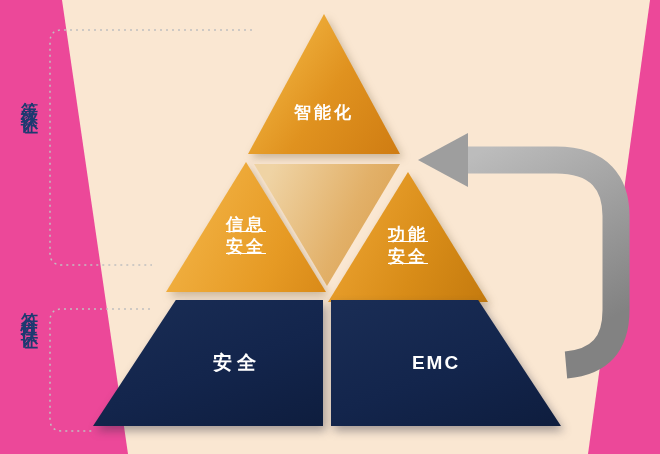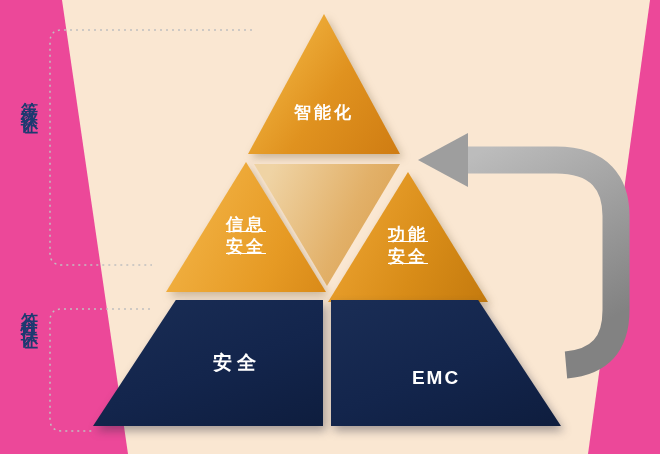--- a/index.html
+++ b/index.html
@@ -97,20 +97,20 @@
     </div>
   </div>
 
   <div class="shape shadowed-dark" style="left:93px;top:300px;width:230px;height:126px;">
     <div class="fill trap-left fill-navy"></div>
     <div class="shape-label big-label" style="top:52px;left:58px;">安全</div>
   </div>
 
   <div class="shape shadowed-dark" style="left:331px;top:300px;width:230px;height:126px;">
     <div class="fill trap-right fill-navy"></div>
-    <div class="shape-label big-label" style="top:67px;left:30px;right:50px;letter-spacing:2px;">EMC</div>
+    <div class="shape-label big-label" style="top:52px;left:30px;right:50px;letter-spacing:2px;">EMC</div>
   </div>
 
   <div class="side-label" style="left:18px;top:88px;">等级认证</div>
 
   <div class="side-label" style="left:18px;top:298px;">符合性认证</div>
 
 </div>
 
 </body></html>

